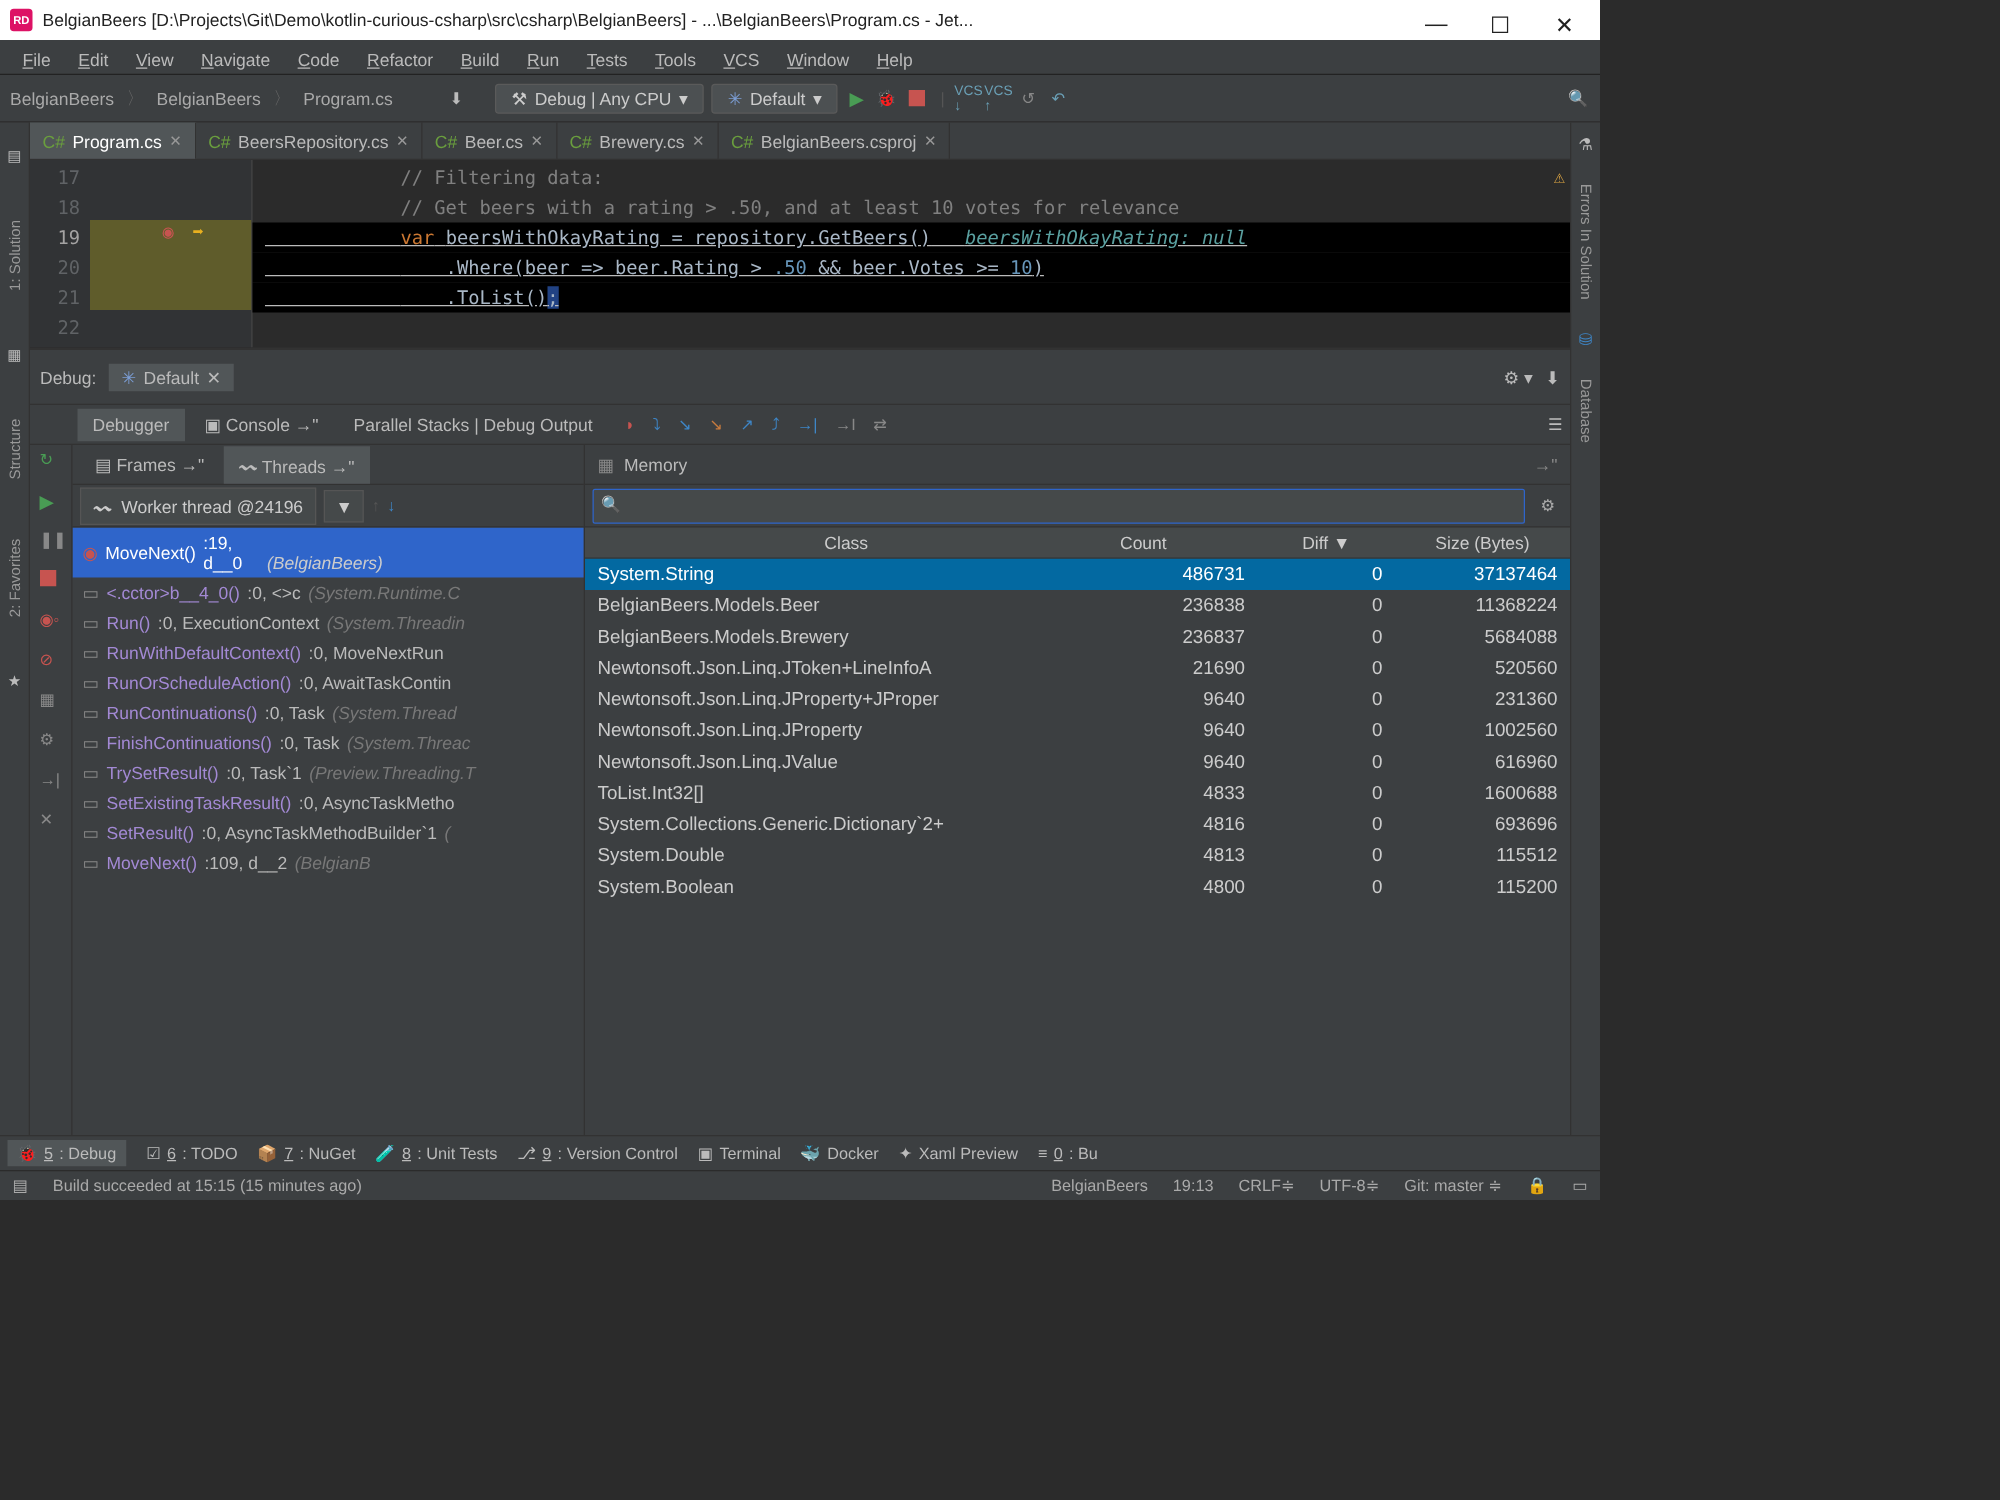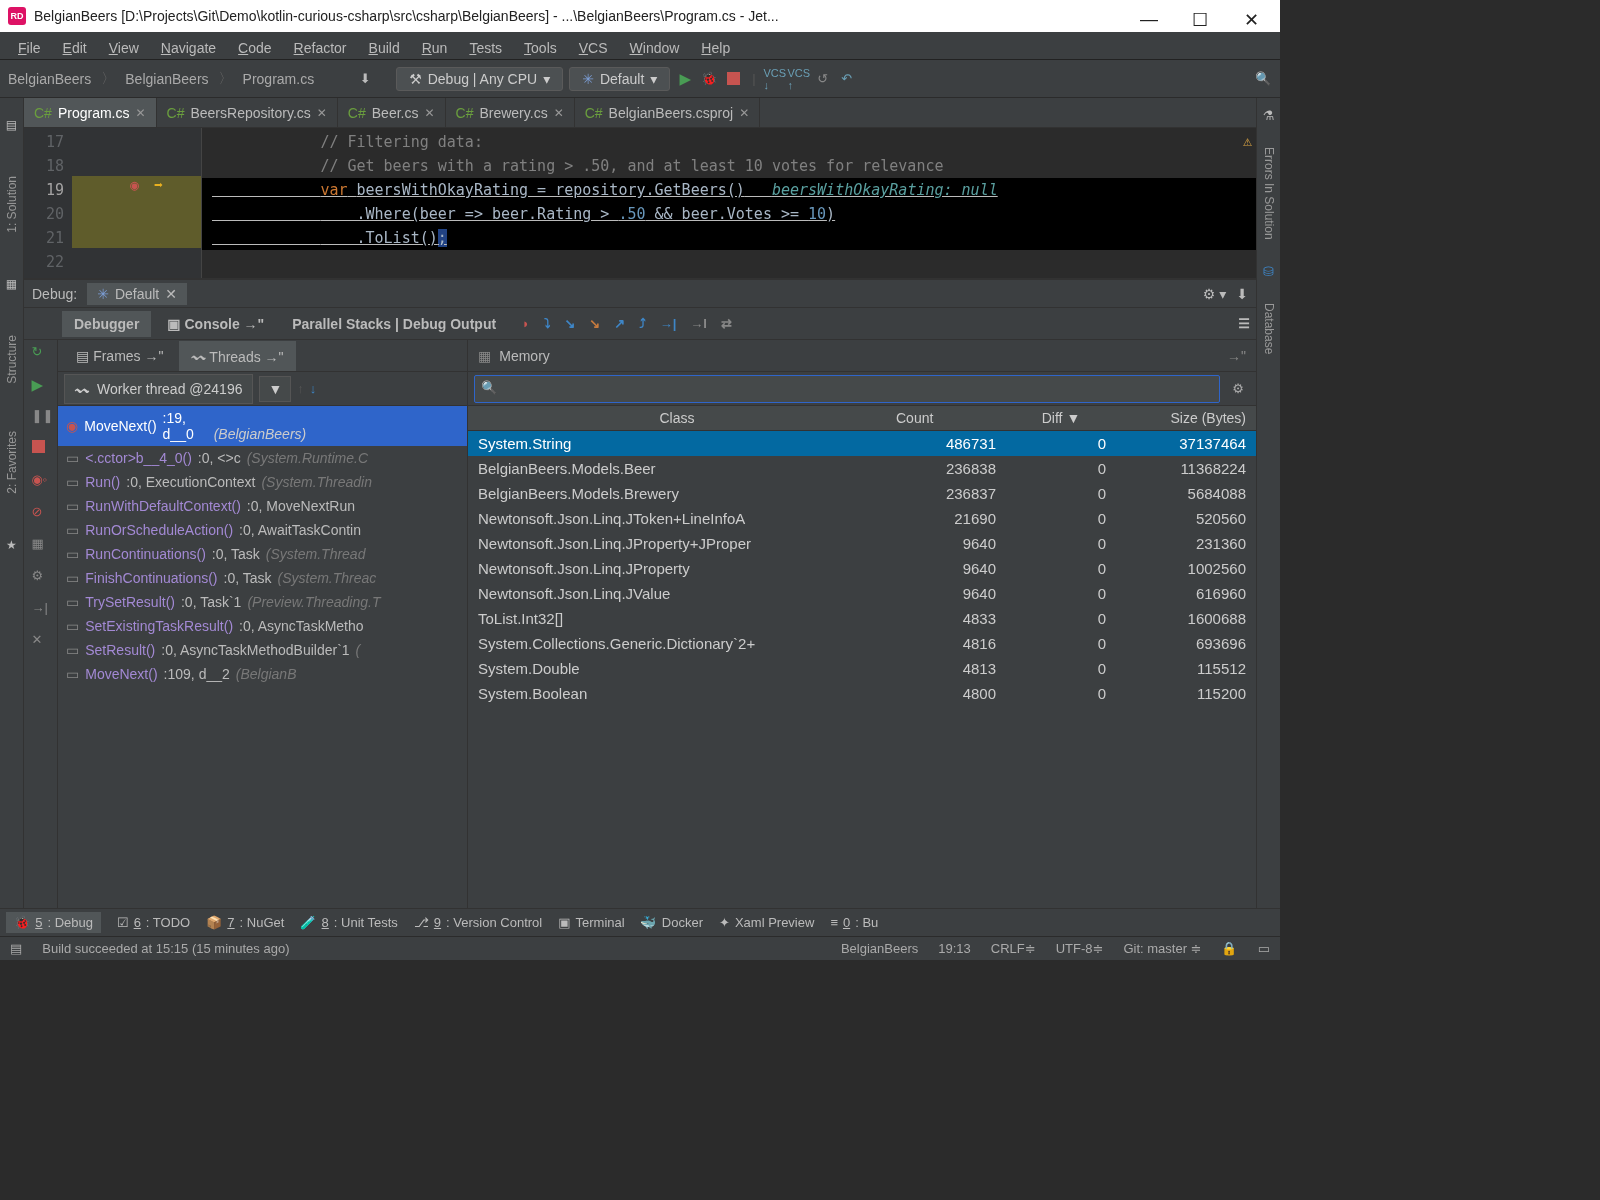--- a/index.html
+++ b/index.html
@@ -33,24 +33,24 @@
 .gutter-marks { width: 130px; background: #313335; border-right:1px solid #444;}
 .code-body { flex: 1; padding: 2px 0; line-height: 24px; position: relative;}
 .code-line { white-space: pre; padding-left: 10px;}
 .hl-yellow { background: #000000; text-decoration: underline;}
 .cm { color: #808080;}
 .kw { color: #cc7832;}
 .id { color: #a9b7c6;}
 .num { color: #6897bb;}
 .inlay { color: #5aa0a0; font-style: italic;}
 .debug-panel { flex: 1; display: flex; flex-direction: column; background: #3c3f41; border-top: 2px solid #323232; min-height: 0;}
-.debug-header { height: 28px; display: flex; align-items: center; padding: 0 8px; gap: 10px; font-size: 14px; color: #bbb; border-bottom: 1px solid #323232;}
+.debug-header { height: 44px; display: flex; align-items: center; padding: 0 8px; gap: 10px; font-size: 14px; color: #bbb; border-bottom: 1px solid #323232;}
 .debug-header .name { background: #515658; padding: 3px 10px; display:flex;align-items:center;gap:6px;}
 .debug-header .sp { flex:1;}
-.debug-tabs { height: 32px; display: flex; align-items: center; padding: 0 6px; gap: 4px; border-bottom: 1px solid #323232; font-weight: bold;}
+.debug-tabs { height: 32px; display: flex; align-items: center; padding: 0 6px; gap: 4px; border-bottom: 1px solid #323232;}
 .dtab { padding: 5px 12px; font-size: 14px; color: #bbb; cursor: pointer;}
 .dtab.active { background: #515658;}
 .debug-icons { display: flex; gap: 14px; padding-left: 10px;}
 .debug-body { flex: 1; display: flex; min-height: 0;}
 .debug-left-icons { width: 34px; background: #3c3f41; display: flex; flex-direction: column; align-items: center; padding-top: 4px; gap: 14px; border-right: 1px solid #323232;}
 .dli { width: 18px; height: 18px; cursor: pointer;}
 .frames-panel { width: 410px; display: flex; flex-direction: column; border-right: 1px solid #323232; min-width: 0;}
 .frames-tabs { height: 32px; display: flex; align-items: center; gap: 4px; padding: 0 6px; border-bottom: 1px solid #323232;}
 .frames-toolbar { height: 34px; display: flex; align-items: center; padding: 0 6px; gap: 6px; border-bottom: 1px solid #323232;}
 .thread-select { background: #45494a; border: 1px solid #555; padding: 4px 10px; color: #ccc; font-size: 14px; display: flex; align-items: center; gap: 8px; flex: 0 0 auto;}
@@ -365,21 +365,21 @@
               <span class="sicon">🔍</span>
               <input type="text" placeholder="" style="">
             </div>
             <span style="color:#aaa;padding:0 6px">⚙</span>
           </div>
           <div class="mem-table">
             <div class="mem-thead">
               <div class="col-class" style="text-align:center">Class</div>
               <div class="col-count" style="text-align:left">Count</div>
               <div class="col-diff" style="text-align:center">Diff ▼</div>
-              <div class="col-size" style="">Size (Bytes)</div>
+              <div class="col-size" style="text-align:center">Size (Bytes)</div>
             </div>
             <div id="mem-rows">
                 <div class="mem-row sel">
                   <div class="col-class">System.String</div>
                   <div class="col-count">486731</div>
                   <div class="col-diff">0</div>
                   <div class="col-size">37137464</div>
                 </div>
                 <div class="mem-row">
                   <div class="col-class">BelgianBeers.Models.Beer</div>

